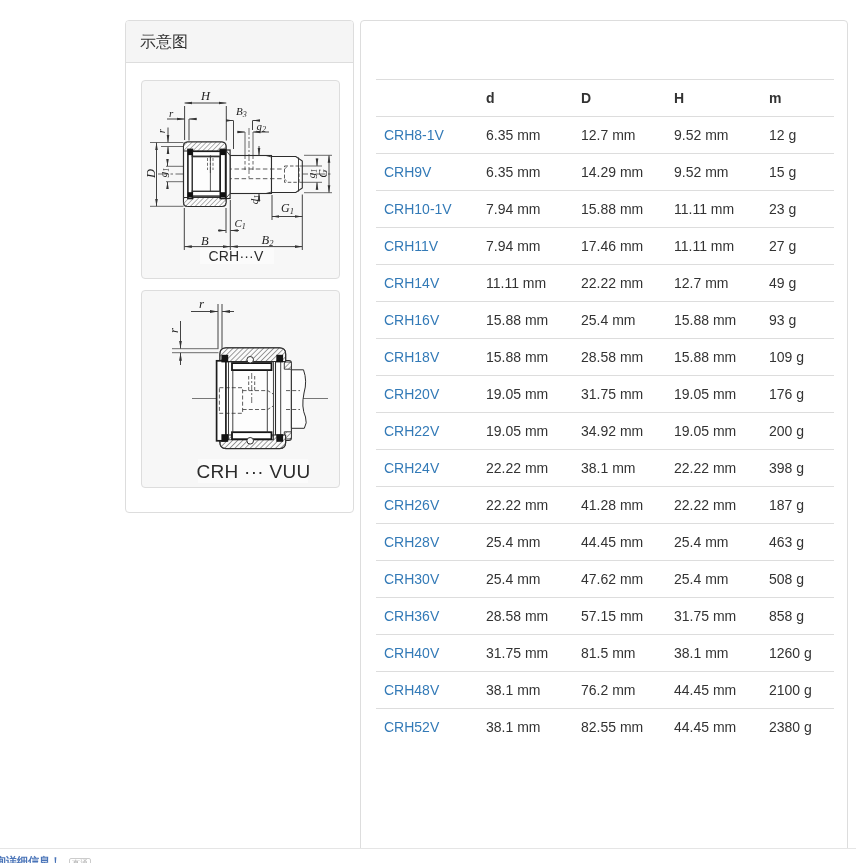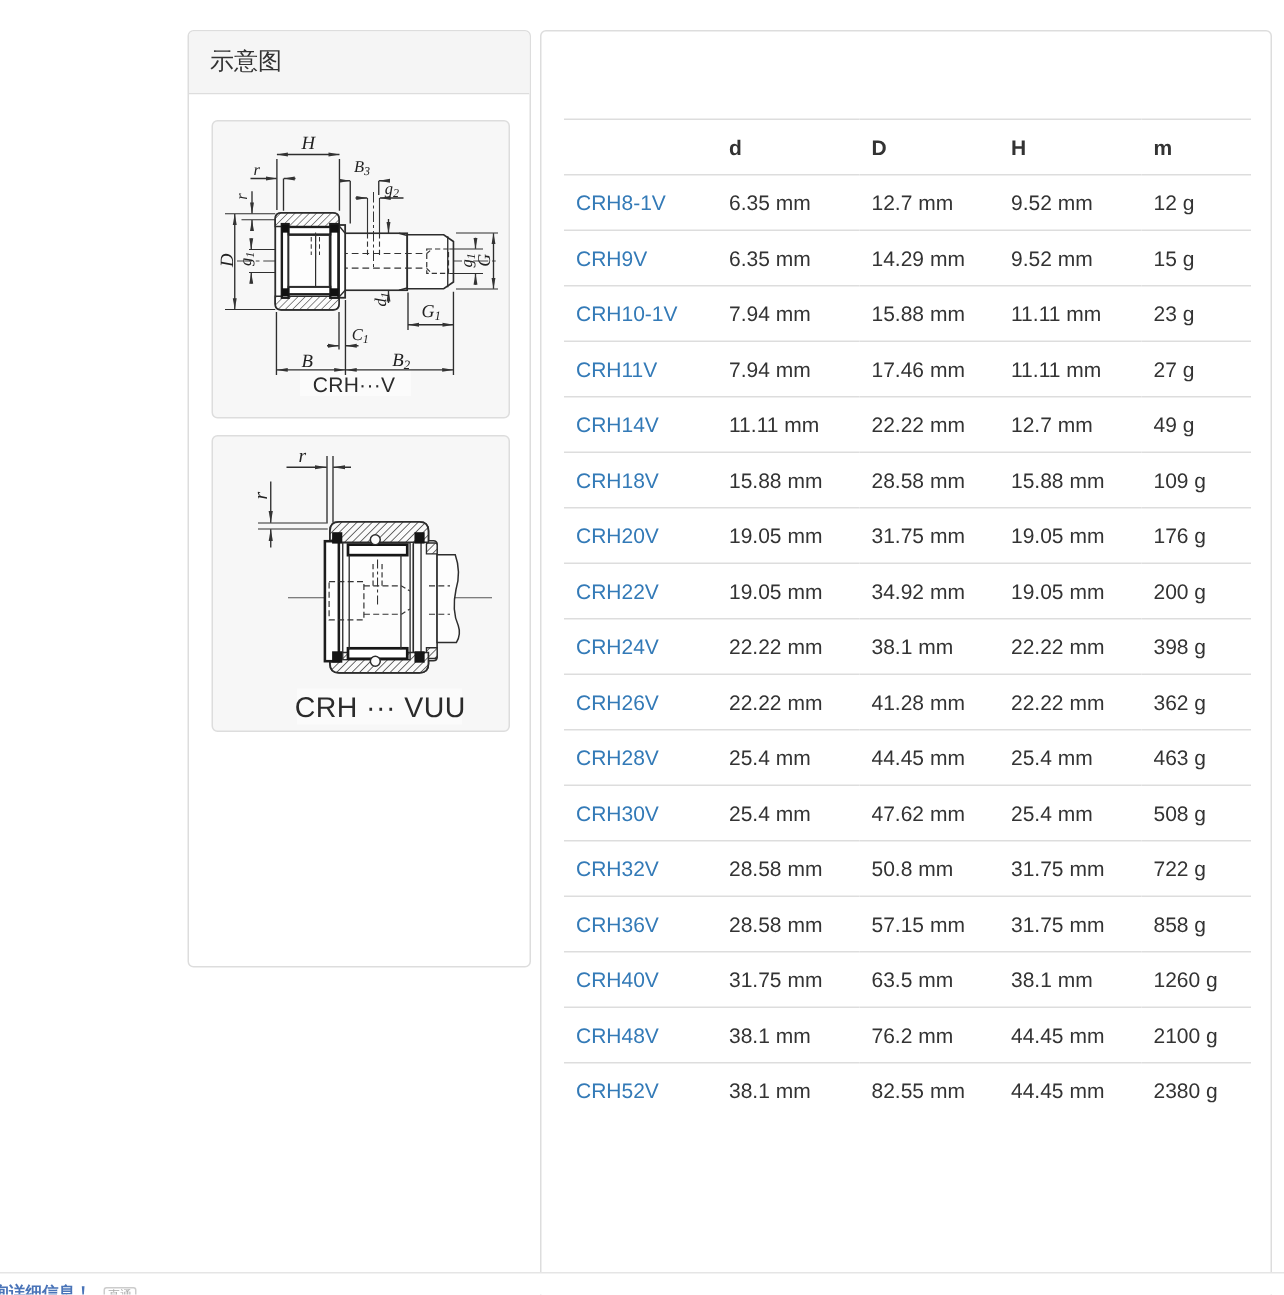--- a/index.html
+++ b/index.html
@@ -1,19 +1,19 @@
 <!DOCTYPE html>
 <html lang="zh"><head><meta charset="utf-8"><title>CRH</title>
 <style>
 *{margin:0;padding:0;box-sizing:border-box;}
 html,body{width:856px;height:863px;background:#fff;font-family:"Liberation Sans",sans-serif;overflow:hidden;}
 body{position:relative;}
 .panel{position:absolute;background:#fff;border:1px solid #ddd;border-radius:4px;}
 .phead{background:#f5f5f5;border-bottom:1px solid #ddd;border-radius:3px 3px 0 0;padding:10px 14px;font-size:16px;color:#333;line-height:21px;height:42px;}
-#lp{left:125px;top:20px;width:229px;height:625px;}
+#lp{left:125px;top:20px;width:229px;height:493px;}
 #rp{left:360px;top:20px;width:488px;height:980px;}
 .imgbox{position:absolute;left:15px;width:199px;border:1px solid #ddd;border-radius:4px;background:#f7f7f7;overflow:hidden;}
 #b1{top:59px;height:199px;}
 #b2{top:269px;height:198px;}
 table{position:absolute;left:15px;top:58px;border-collapse:collapse;table-layout:fixed;width:458px;font-size:14px;color:#333;border-top:1px solid #ddd;}
 th,td{padding:8px;line-height:20px;text-align:left;font-weight:normal;vertical-align:top;white-space:nowrap;overflow:hidden;}
 th{font-weight:bold;border-bottom:1px solid #ddd;}
 td{border-top:1px solid #ddd;}
 tbody tr:first-child td{border-top:none;}
 a{color:#337ab7;text-decoration:none;}
@@ -275,20 +275,27 @@
           <td>27 g</td>
         </tr>
 <tr>
           <td><a>CRH14V</a></td>
           <td>11.11 mm</td>
           <td>22.22 mm</td>
           <td>12.7 mm</td>
           <td>49 g</td>
         </tr>
 <tr>
+          <td><a>CRH16V</a></td>
+          <td>15.88 mm</td>
+          <td>25.4 mm</td>
+          <td>15.88 mm</td>
+          <td>93 g</td>
+        </tr>
+<tr>
           <td><a>CRH18V</a></td>
           <td>15.88 mm</td>
           <td>28.58 mm</td>
           <td>15.88 mm</td>
           <td>109 g</td>
         </tr>
 <tr>
           <td><a>CRH20V</a></td>
           <td>19.05 mm</td>
           <td>31.75 mm</td>
@@ -307,54 +314,47 @@
           <td>22.22 mm</td>
           <td>38.1 mm</td>
           <td>22.22 mm</td>
           <td>398 g</td>
         </tr>
 <tr>
           <td><a>CRH26V</a></td>
           <td>22.22 mm</td>
           <td>41.28 mm</td>
           <td>22.22 mm</td>
-          <td>362 g</td>
+          <td>187 g</td>
         </tr>
 <tr>
           <td><a>CRH28V</a></td>
           <td>25.4 mm</td>
           <td>44.45 mm</td>
           <td>25.4 mm</td>
           <td>463 g</td>
         </tr>
 <tr>
           <td><a>CRH30V</a></td>
           <td>25.4 mm</td>
           <td>47.62 mm</td>
           <td>25.4 mm</td>
           <td>508 g</td>
-        </tr>
-<tr>
-          <td><a>CRH32V</a></td>
-          <td>28.58 mm</td>
-          <td>50.8 mm</td>
-          <td>31.75 mm</td>
-          <td>722 g</td>
         </tr>
 <tr>
           <td><a>CRH36V</a></td>
           <td>28.58 mm</td>
           <td>57.15 mm</td>
           <td>31.75 mm</td>
           <td>858 g</td>
         </tr>
 <tr>
           <td><a>CRH40V</a></td>
           <td>31.75 mm</td>
-          <td>63.5 mm</td>
+          <td>81.5 mm</td>
           <td>38.1 mm</td>
           <td>1260 g</td>
         </tr>
 <tr>
           <td><a>CRH48V</a></td>
           <td>38.1 mm</td>
           <td>76.2 mm</td>
           <td>44.45 mm</td>
           <td>2100 g</td>
         </tr>

